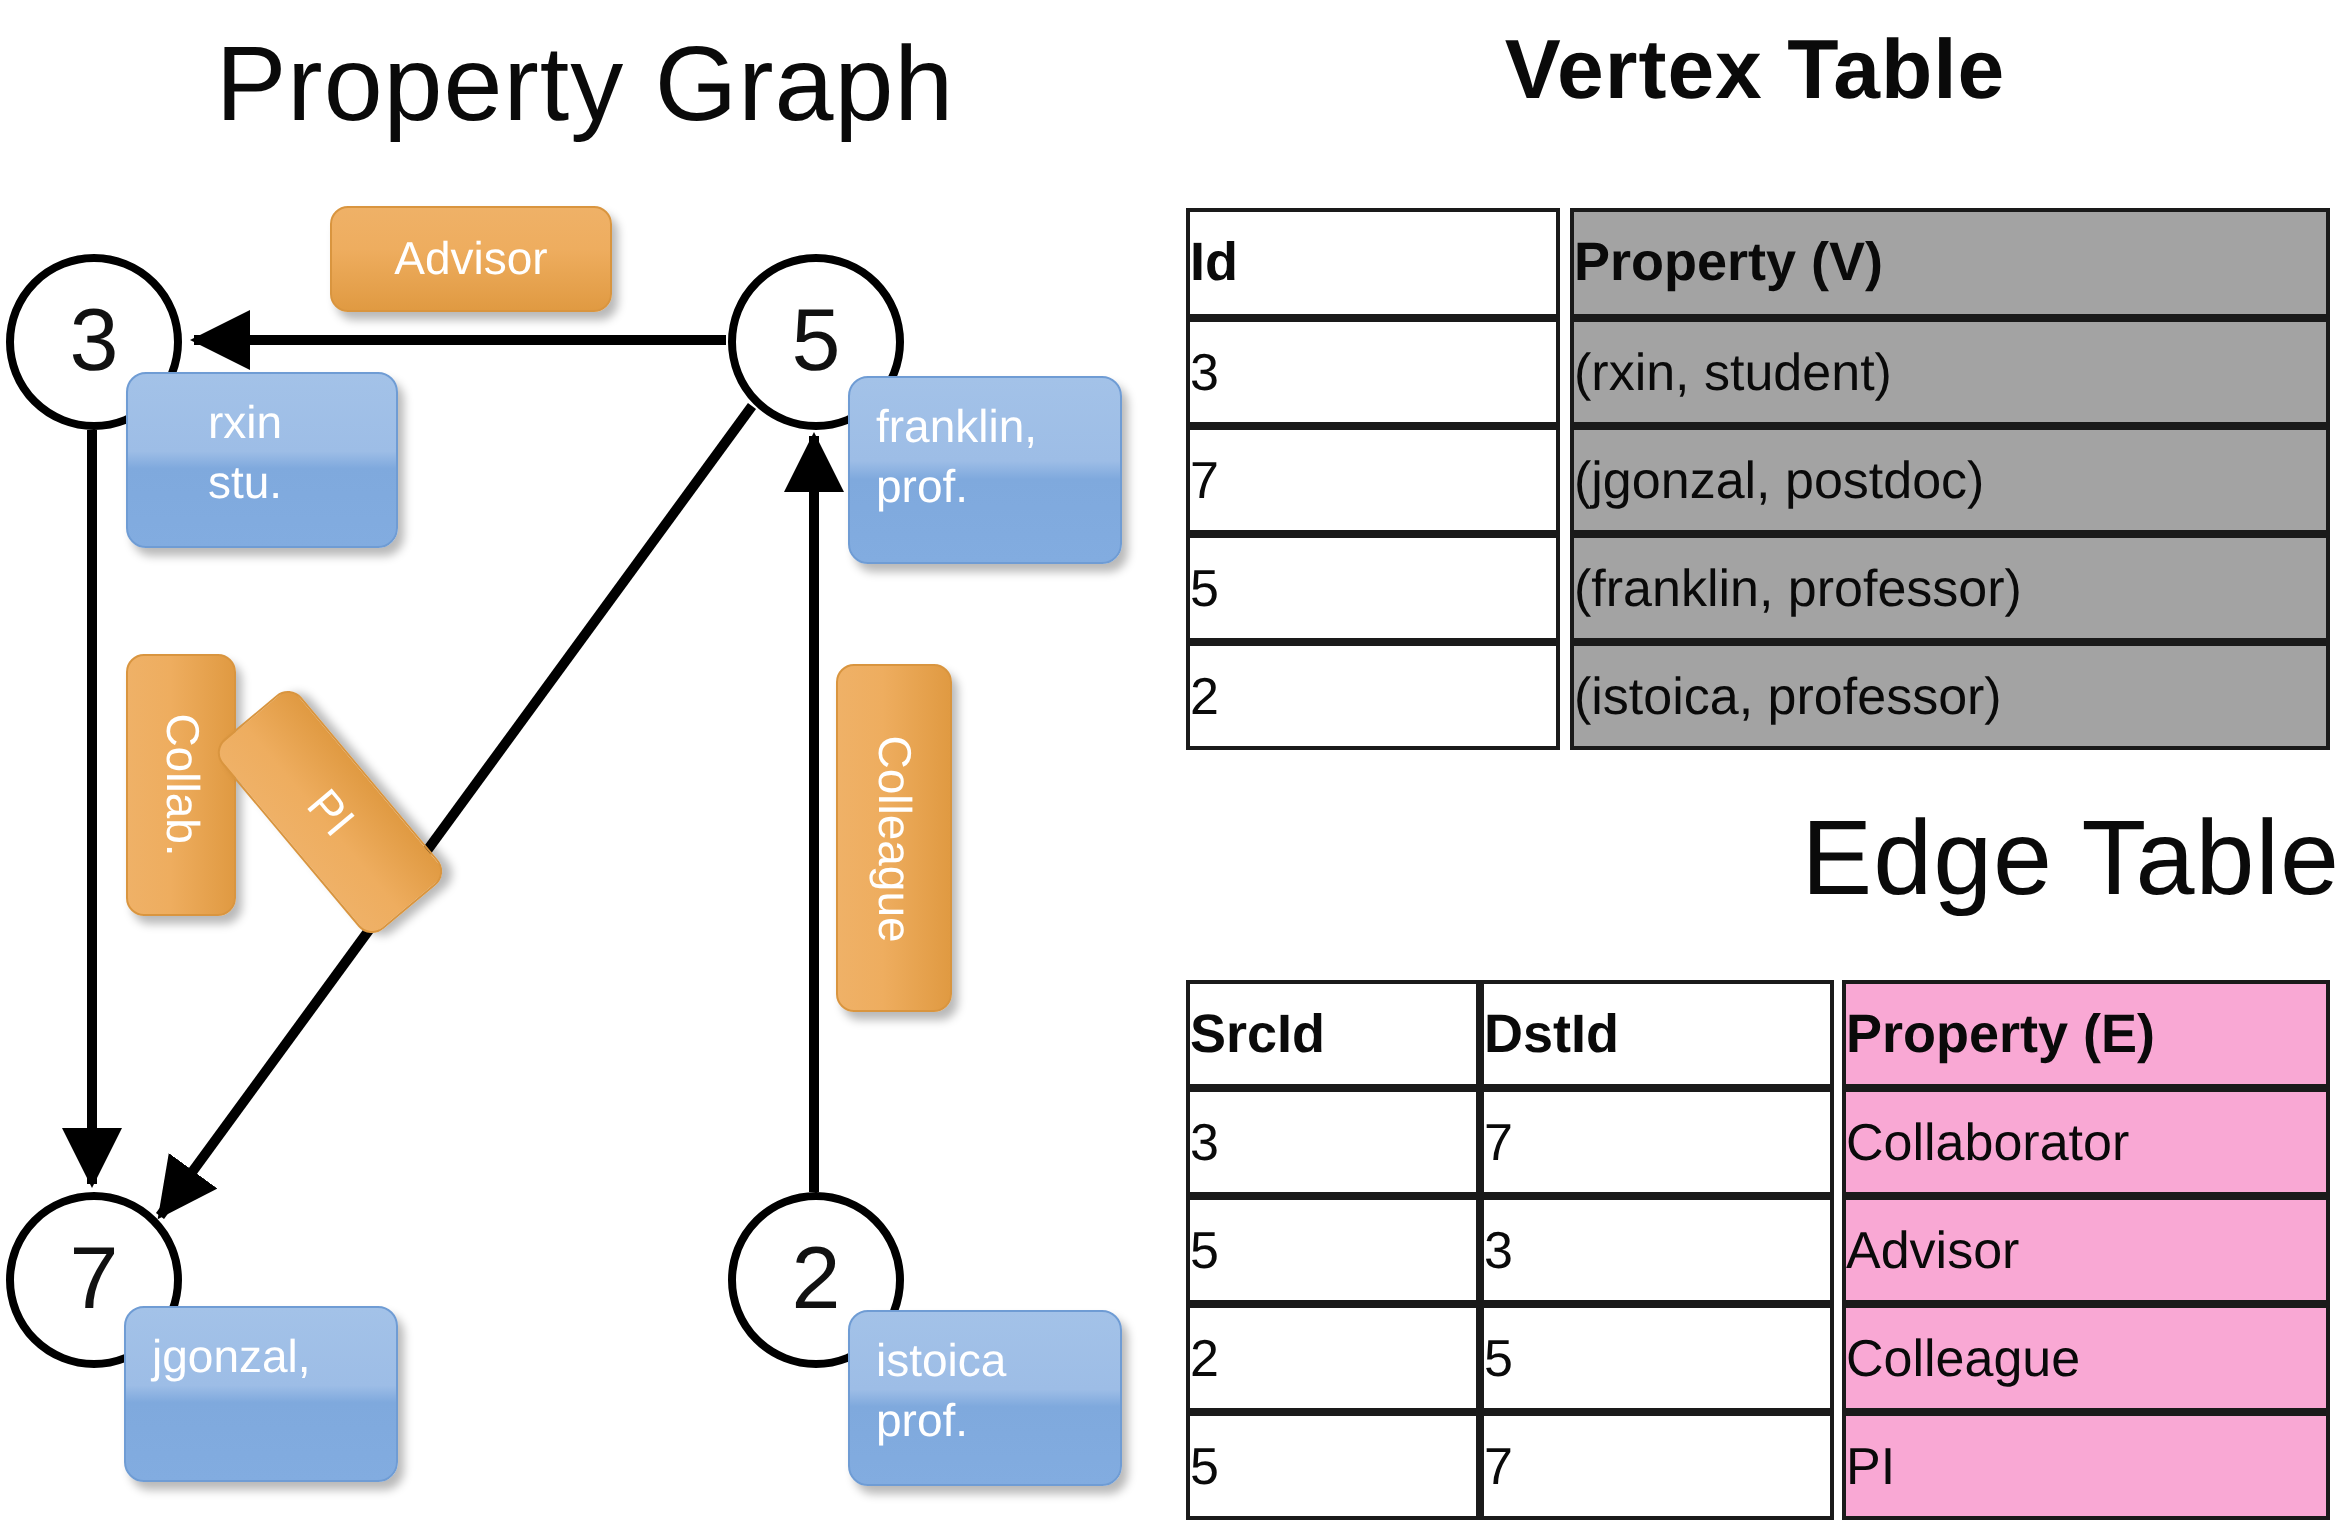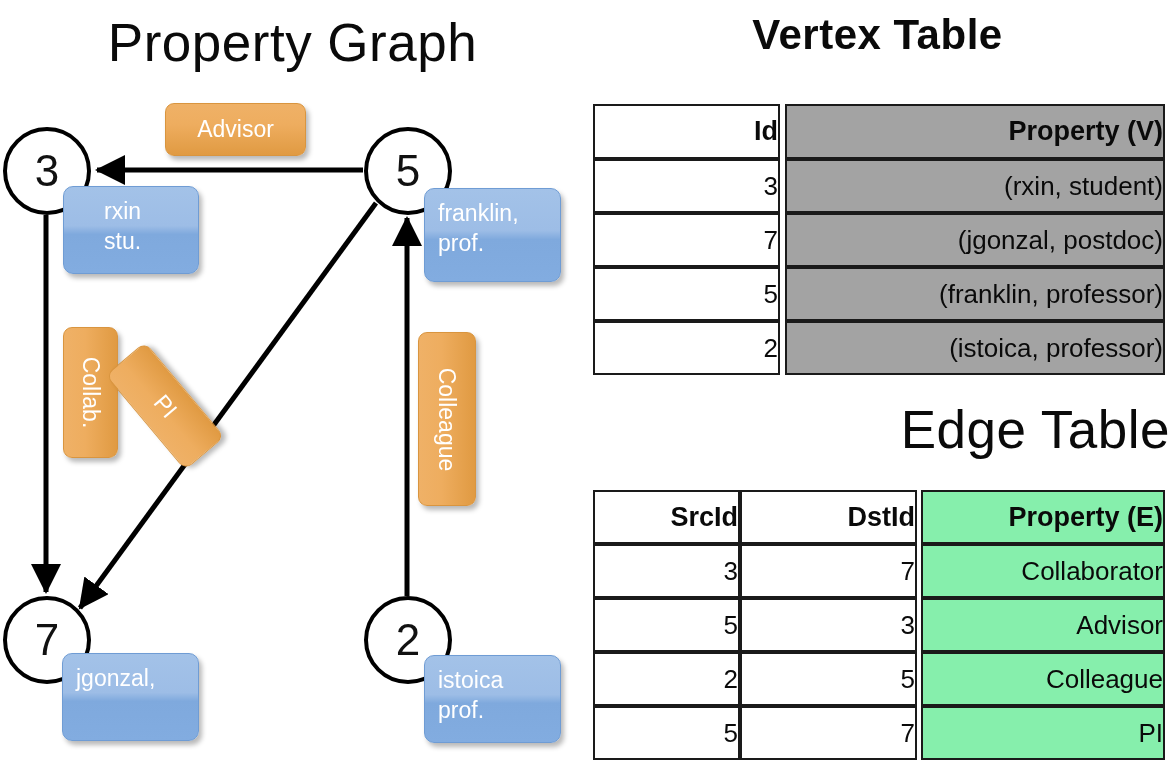--- a/index.html
+++ b/index.html
@@ -113,35 +113,35 @@
 
   
   .data-table {
     position: absolute;
     border-collapse: separate;
     border-spacing: 0;
     table-layout: fixed;
   }
   .data-table td, .data-table th {
     border: 2px solid #1a1a1a;
-    text-align: right;
+    text-align: left;
     font-weight: normal;
     font-size: 26px;
     color: #0a0a0a;
     padding: 0;
     line-height: 1;
     box-sizing: border-box;
   }
   .data-table thead th {
     font-weight: bold;
     font-size: 27px;
   }
   .cell-plain { background: #ffffff; }
   .cell-blue  { background: #a3a3a3; }
-  .cell-orange{ background: #86efac; }
+  .cell-orange{ background: #f9a8d4; }
 
   
   .spacer-col { border: none !important; background: transparent !important; width: 5px; }
 </style>
 </head>
 <body>
 
 <div class="title" id="title-property-graph">Property Graph</div>
 <div class="title" id="title-vertex-table">Vertex Table</div>
 <div class="title" id="title-edge-table">Edge Table</div>

